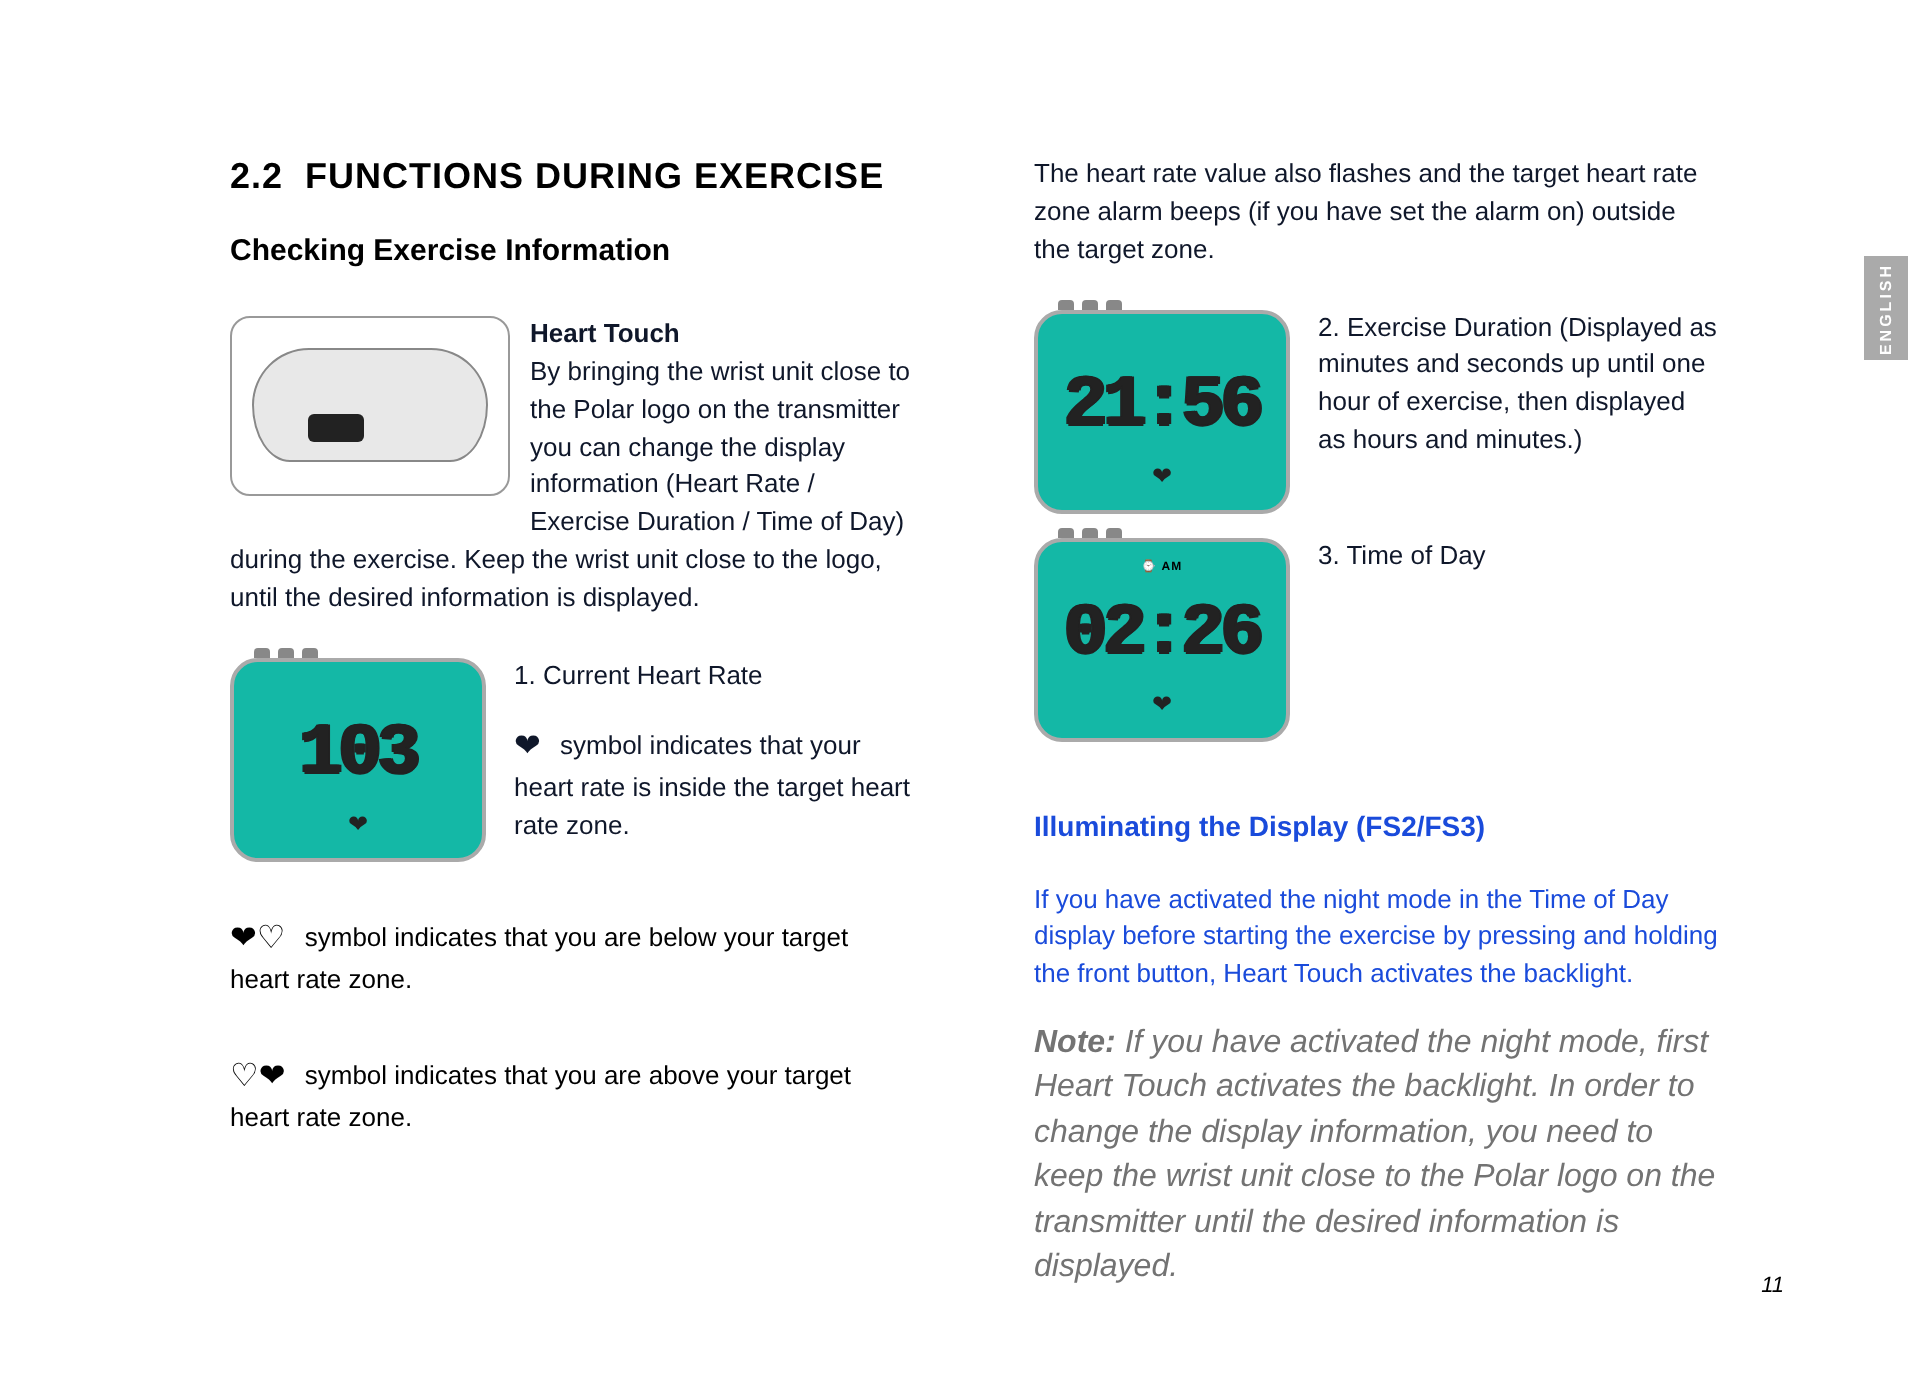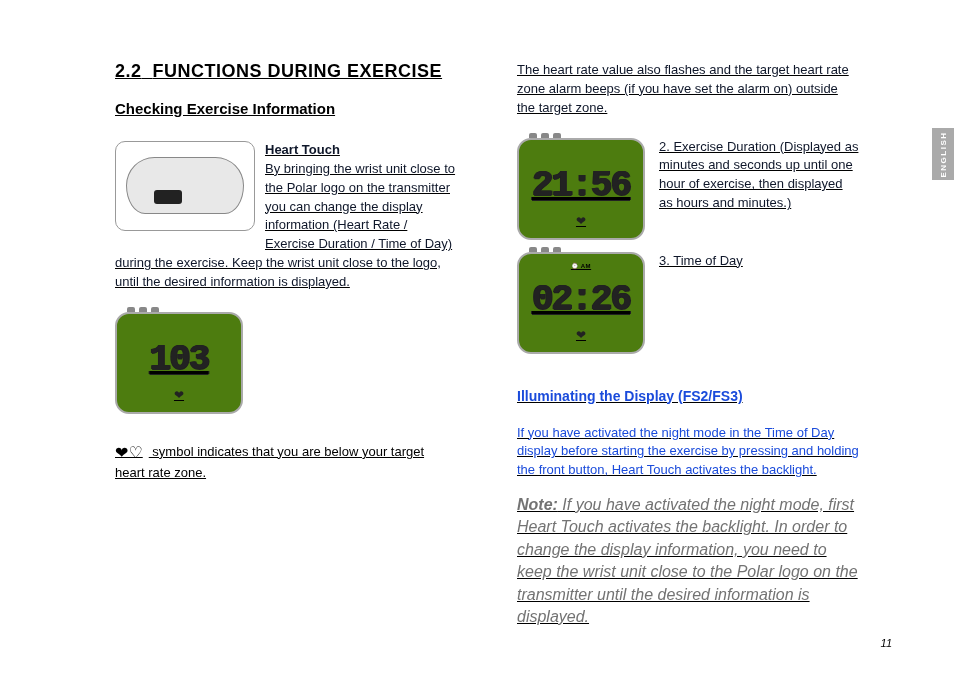--- a/index.html
+++ b/index.html
@@ -5,24 +5,23 @@
   * { box-sizing: border-box; margin: 0; padding: 0; }
   body {
     font-family: Arial, Helvetica, sans-serif;
     background: #fff;
     width: 954px;
     height: 689px;
     position: relative;
     overflow: hidden;
   }
   .page {
-    padding: 61px 95px 30px 115px;
+    padding: 78px 95px 30px 115px;
     display: flex;
     gap: 60px;
-    text-decoration: underline;
   }
   .col { flex: 1; min-width: 0; }
   .section-heading {
     font-size: 18px;
     font-weight: 900;
     letter-spacing: 0.5px;
     margin-bottom: 18px;
     font-stretch: condensed;
   }
   .sub-heading {
@@ -77,21 +76,21 @@
     align-items: flex-start;
   }
   .watch {
     width: 128px;
     flex: 0 0 128px;
   }
   .watch-screen {
     border: 2px solid #aaa;
     border-radius: 14px;
     padding: 8px 8px 10px;
-    background: #4d7c0f;
+    background: #14b8a6;
     position: relative;
   }
   .nubs { display:flex; gap:4px; position:absolute; top:-7px; left:10px; }
   .nubs span { width:8px; height:5px; background:#888; border-radius:2px 2px 0 0; display:block; }
   .watch-display {
     font-family: "Courier New", monospace;
     font-weight: 900;
     font-size: 36px;
     letter-spacing: -2px;
     text-align: center;
@@ -166,26 +165,34 @@
           <div class="nubs">
               <span></span>
               <span></span>
               <span></span>
             </div>
           <div class="watch-ampm"></div>
           <div class="watch-display">103</div>
           <div class="heart-small">❤</div>
         </div>
       </div>
+      <div class="body-text">
+        <div>1.  Current Heart Rate</div>
+        <div style="height:14px"></div>
+        <div><span class="inline-heart">❤</span><span> symbol indicates that your heart rate is inside the target heart rate zone.</span></div>
+      </div>
     </div>
 
     <div class="hb-row">
       <span class="inline-heart">❤♡</span><span> symbol indicates that you are below your target heart rate zone.</span>
     </div>
 
+    <div class="hb-row">
+      <span class="inline-heart">♡❤</span><span> symbol indicates that you are above your target heart rate zone.</span>
+    </div>
   </div>
 
   <div class="col">
     <div class="body-text">The heart rate value also flashes and the target heart rate zone alarm beeps (if you have set the alarm on) outside the target zone.</div>
 
     <div class="watch-block">
       <div class="watch">
         <div class="watch-screen">
           <div class="nubs">
               <span></span>

